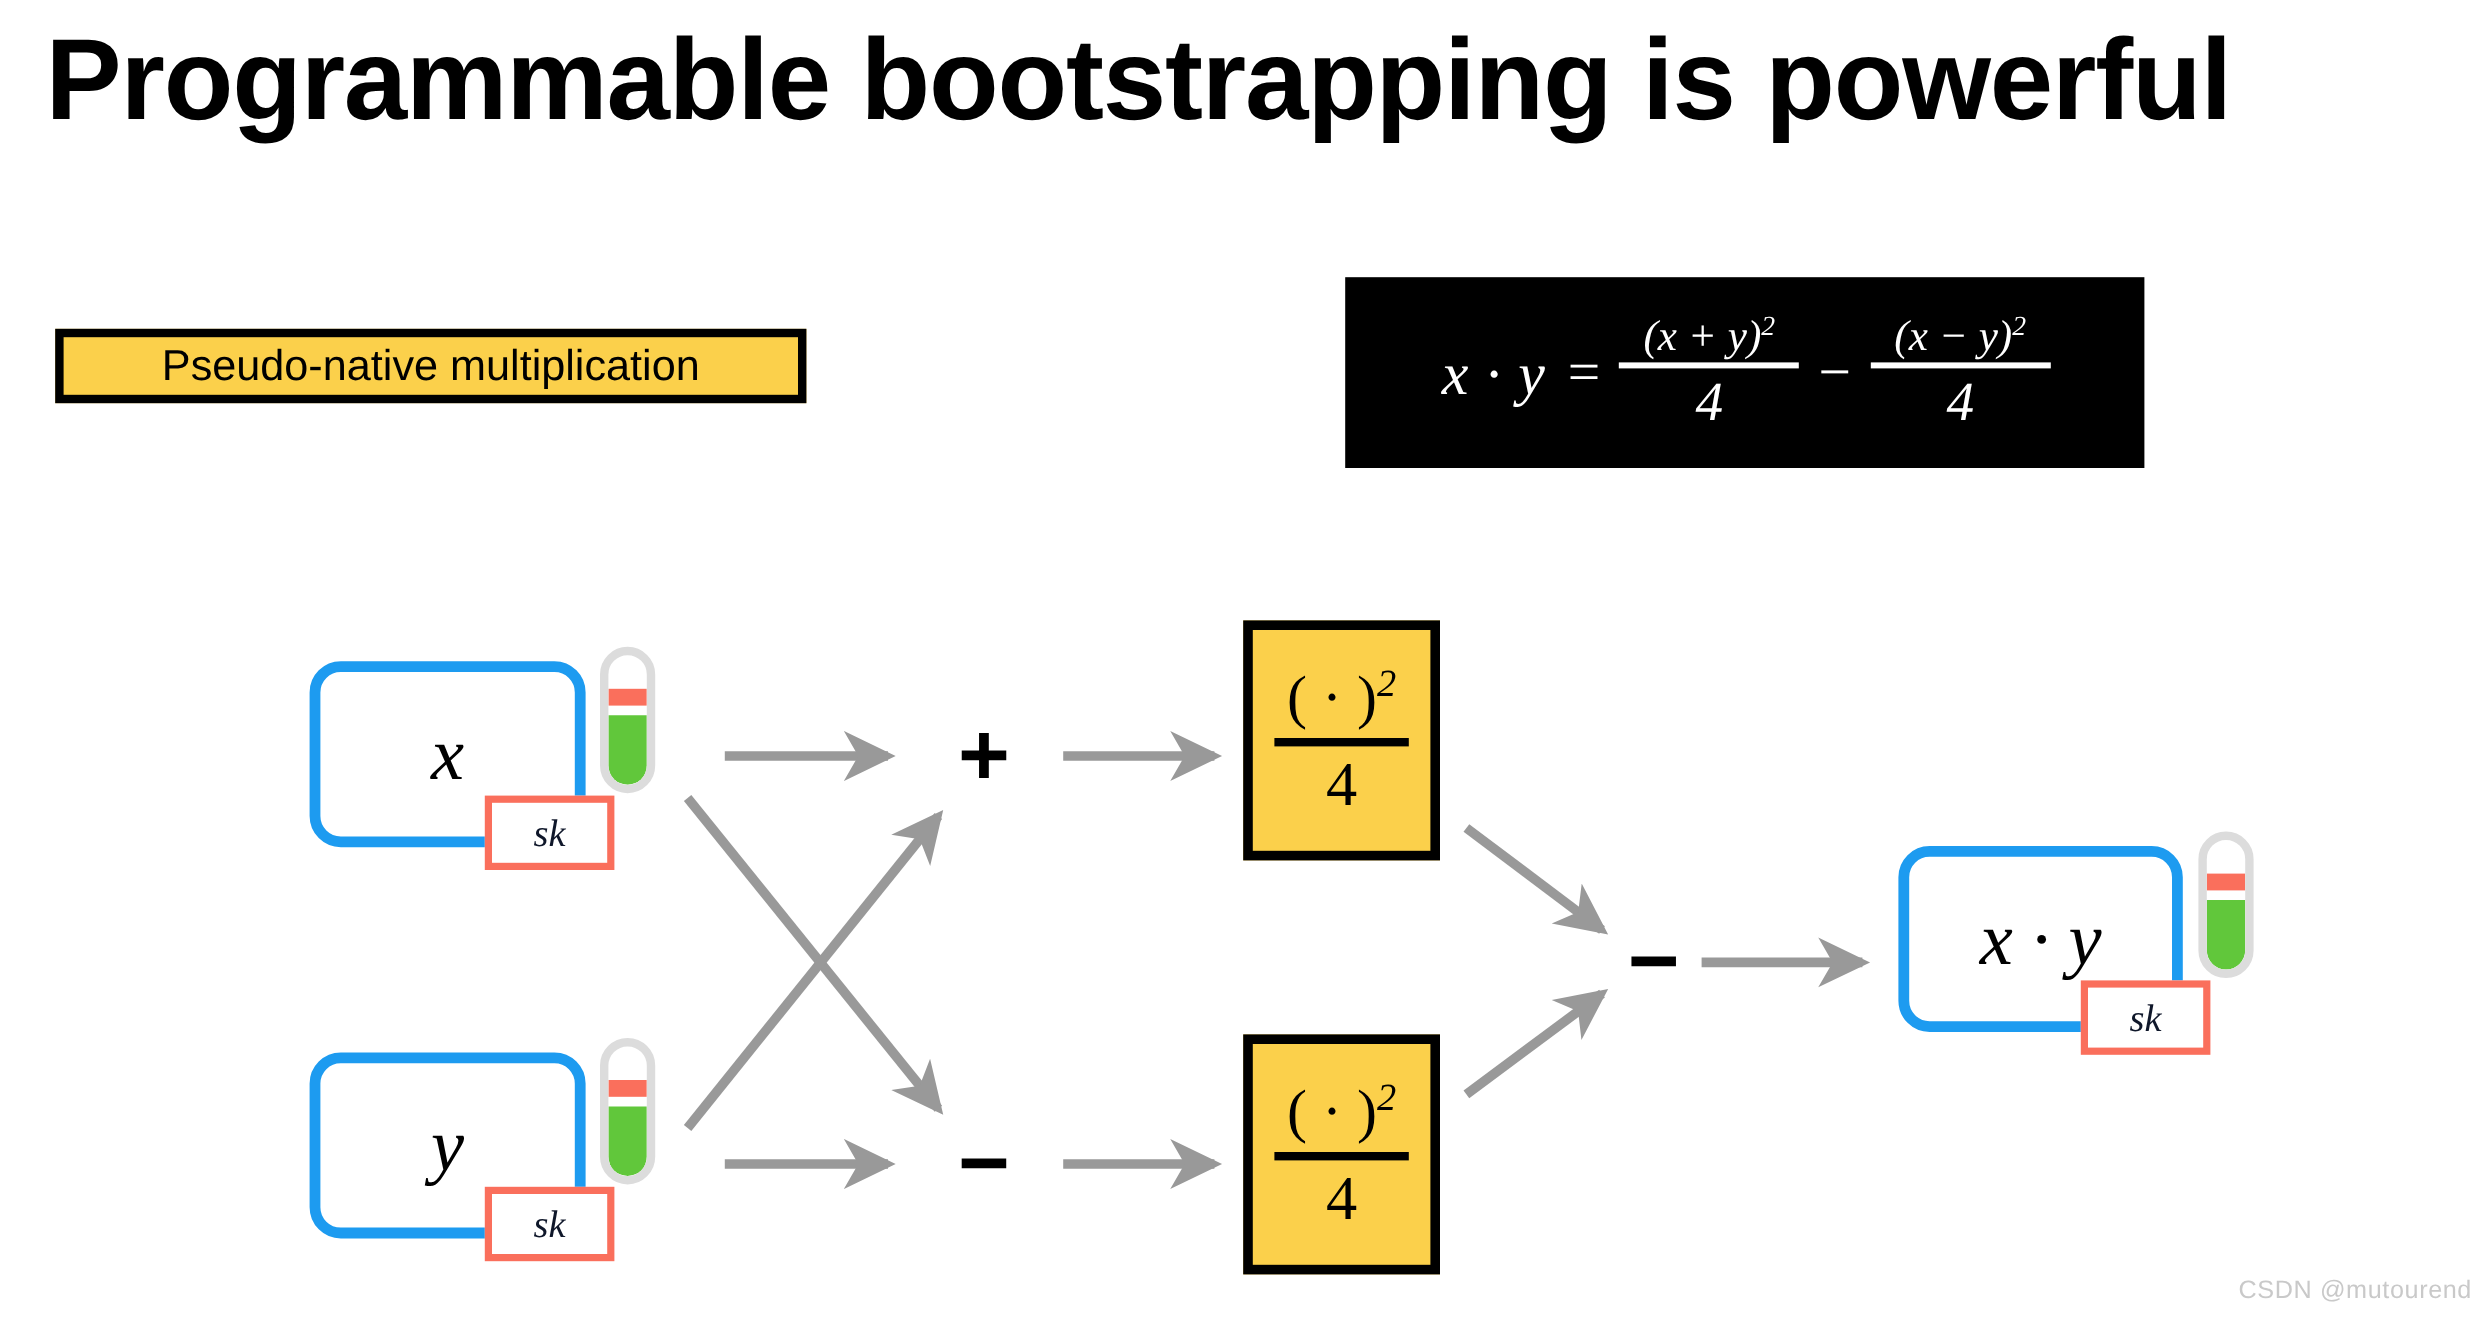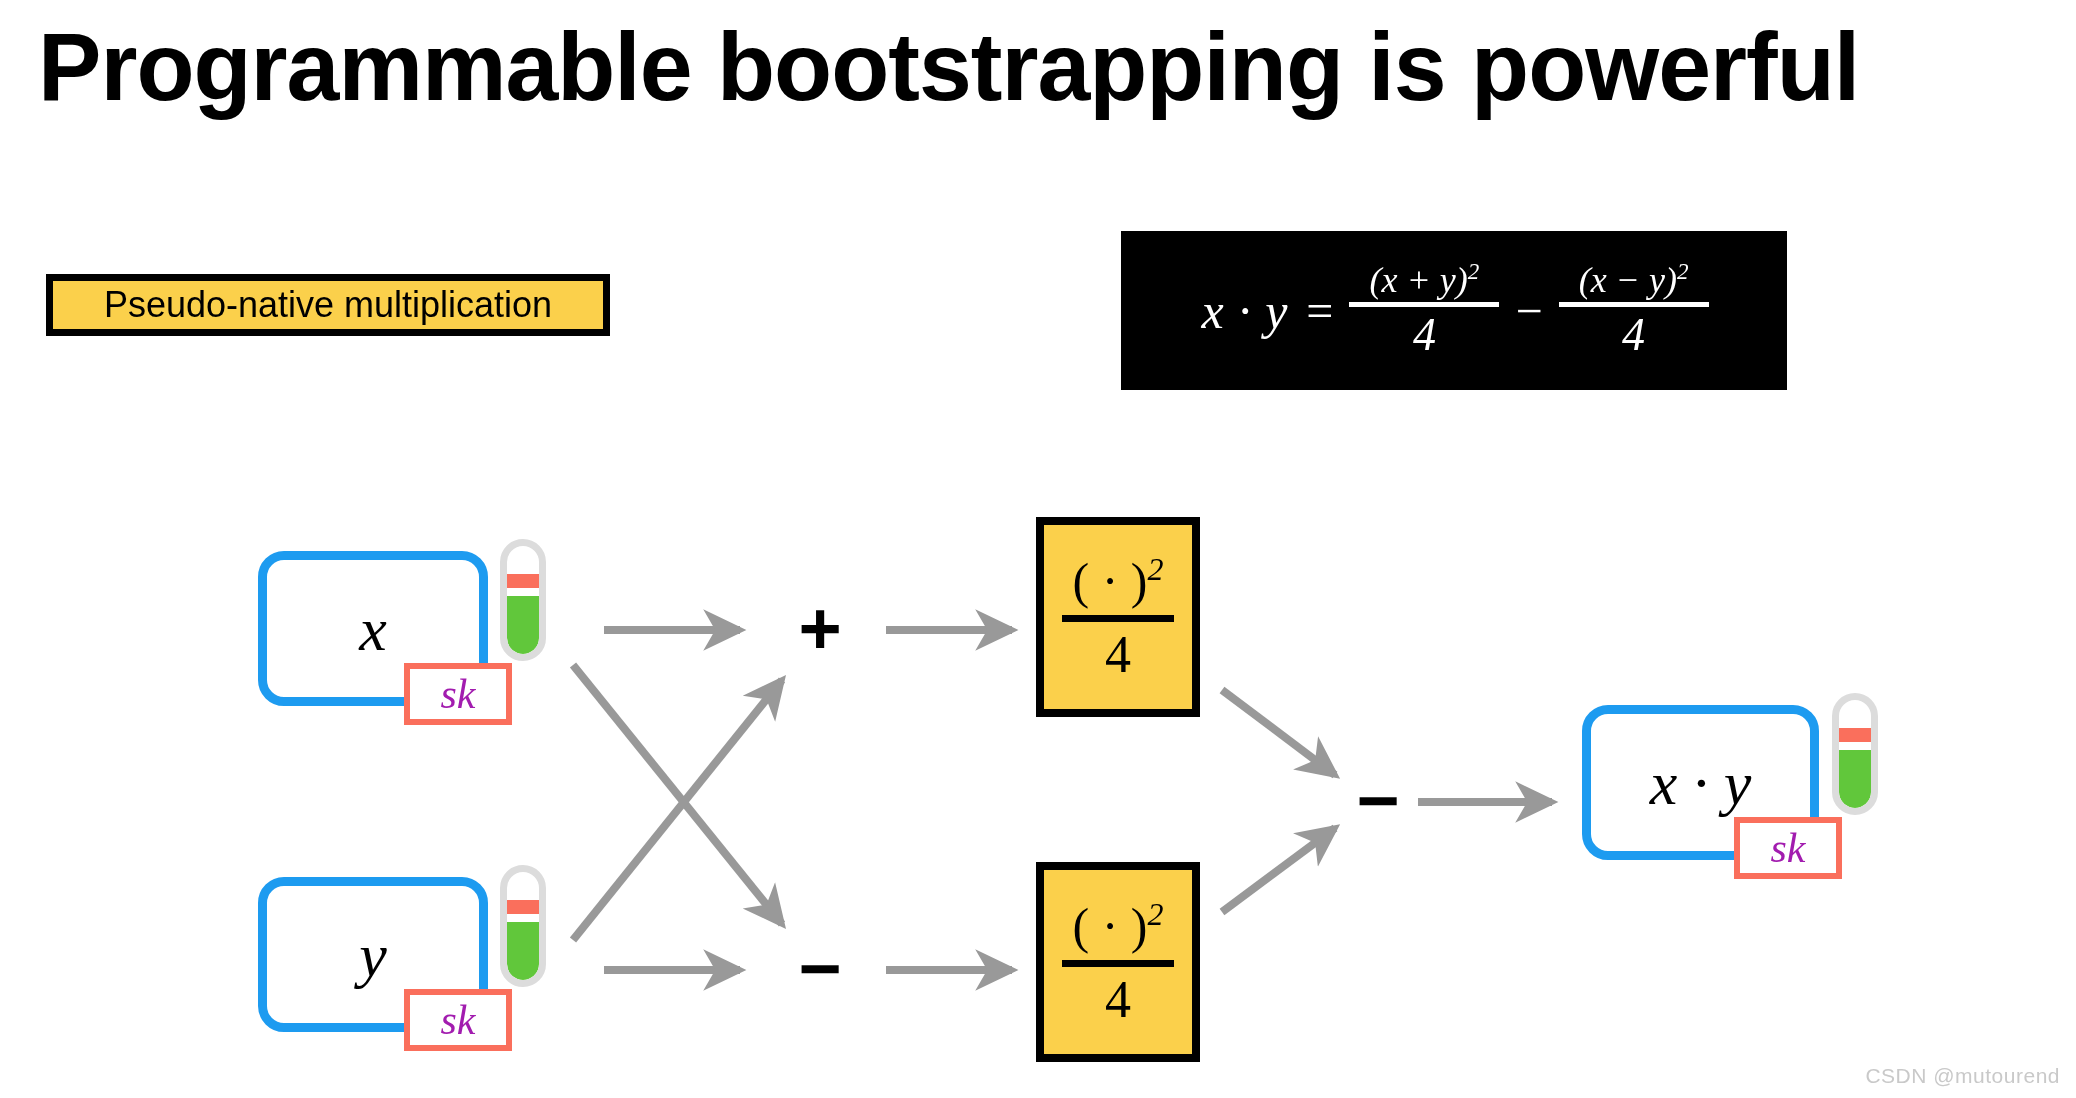--- a/index.html
+++ b/index.html
@@ -32,21 +32,21 @@
     white-space: nowrap;
     transform: scaleX(0.99);
     transform-origin: left center;
   }
 
   
   #caption-chip {
     position: absolute;
     left: 46px;
     top: 274px;
-    width: 564px;
+    width: 626px;
     height: 62px;
     background: #FBD04B;
     border: 7px solid #000000;
     box-sizing: border-box;
     display: flex;
     align-items: center;
     justify-content: center;
   }
   #caption-chip .chip-label {
     font-family: "Liberation Sans", sans-serif;
@@ -150,22 +150,22 @@
     border: 6px solid #FA6F5C;
     background: #ffffff;
     box-sizing: border-box;
     display: flex;
     align-items: center;
     justify-content: center;
   }
   .sk-tag .sk-text {
     font-family: "Liberation Serif", "DejaVu Serif", serif;
     font-style: italic;
-    font-size: 42px;
-    color: #a21caf;
+    font-size: 32px;
+    color: #0f172a;
     line-height: 1;
   }
 
   
   .gauge {
     position: absolute;
     width: 46px;
     height: 122px;
     border: 7px solid #DCDCDC;
     border-radius: 23px;

